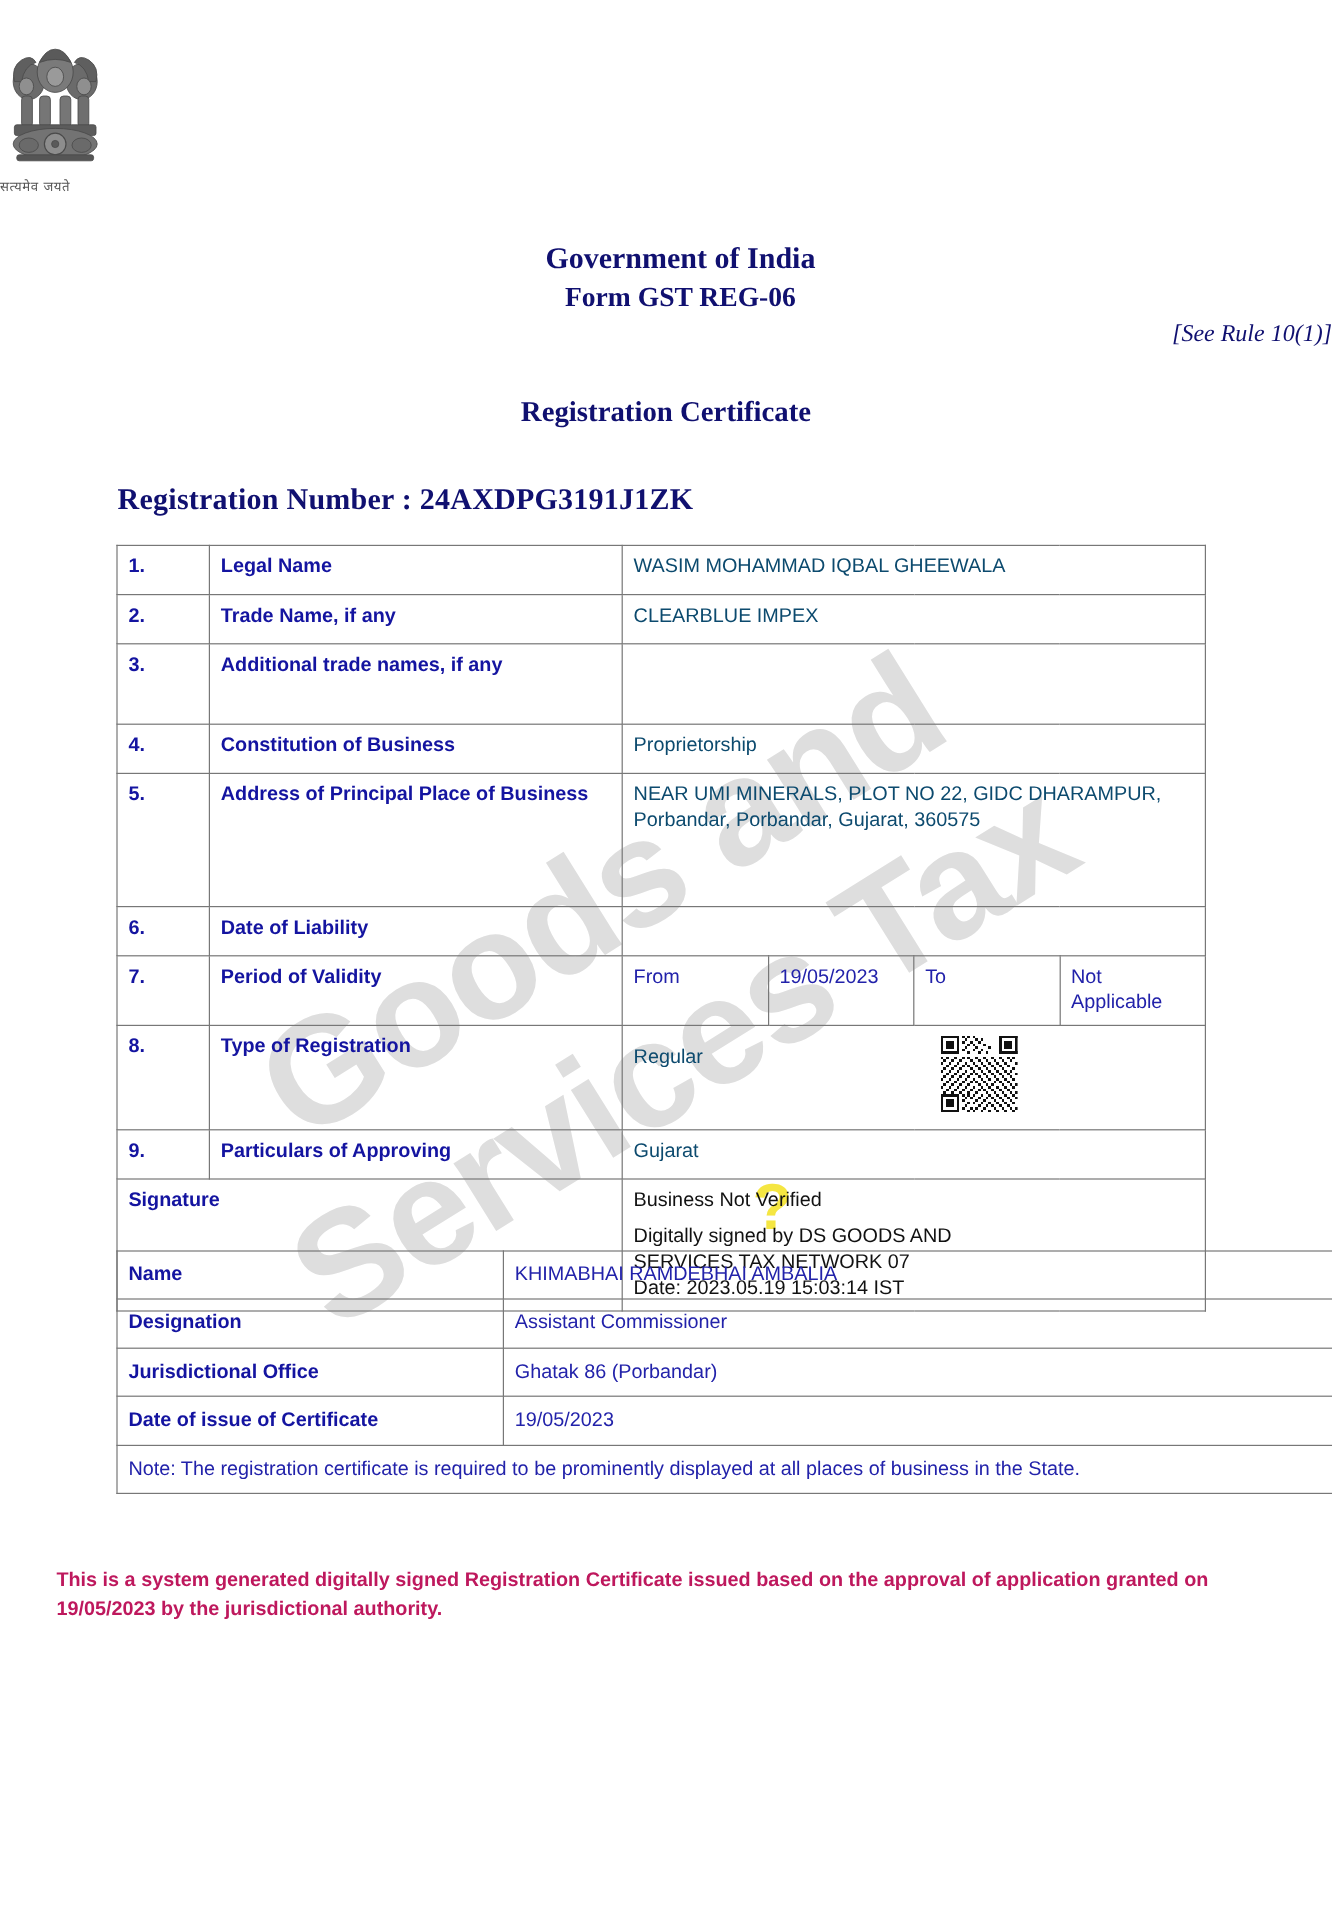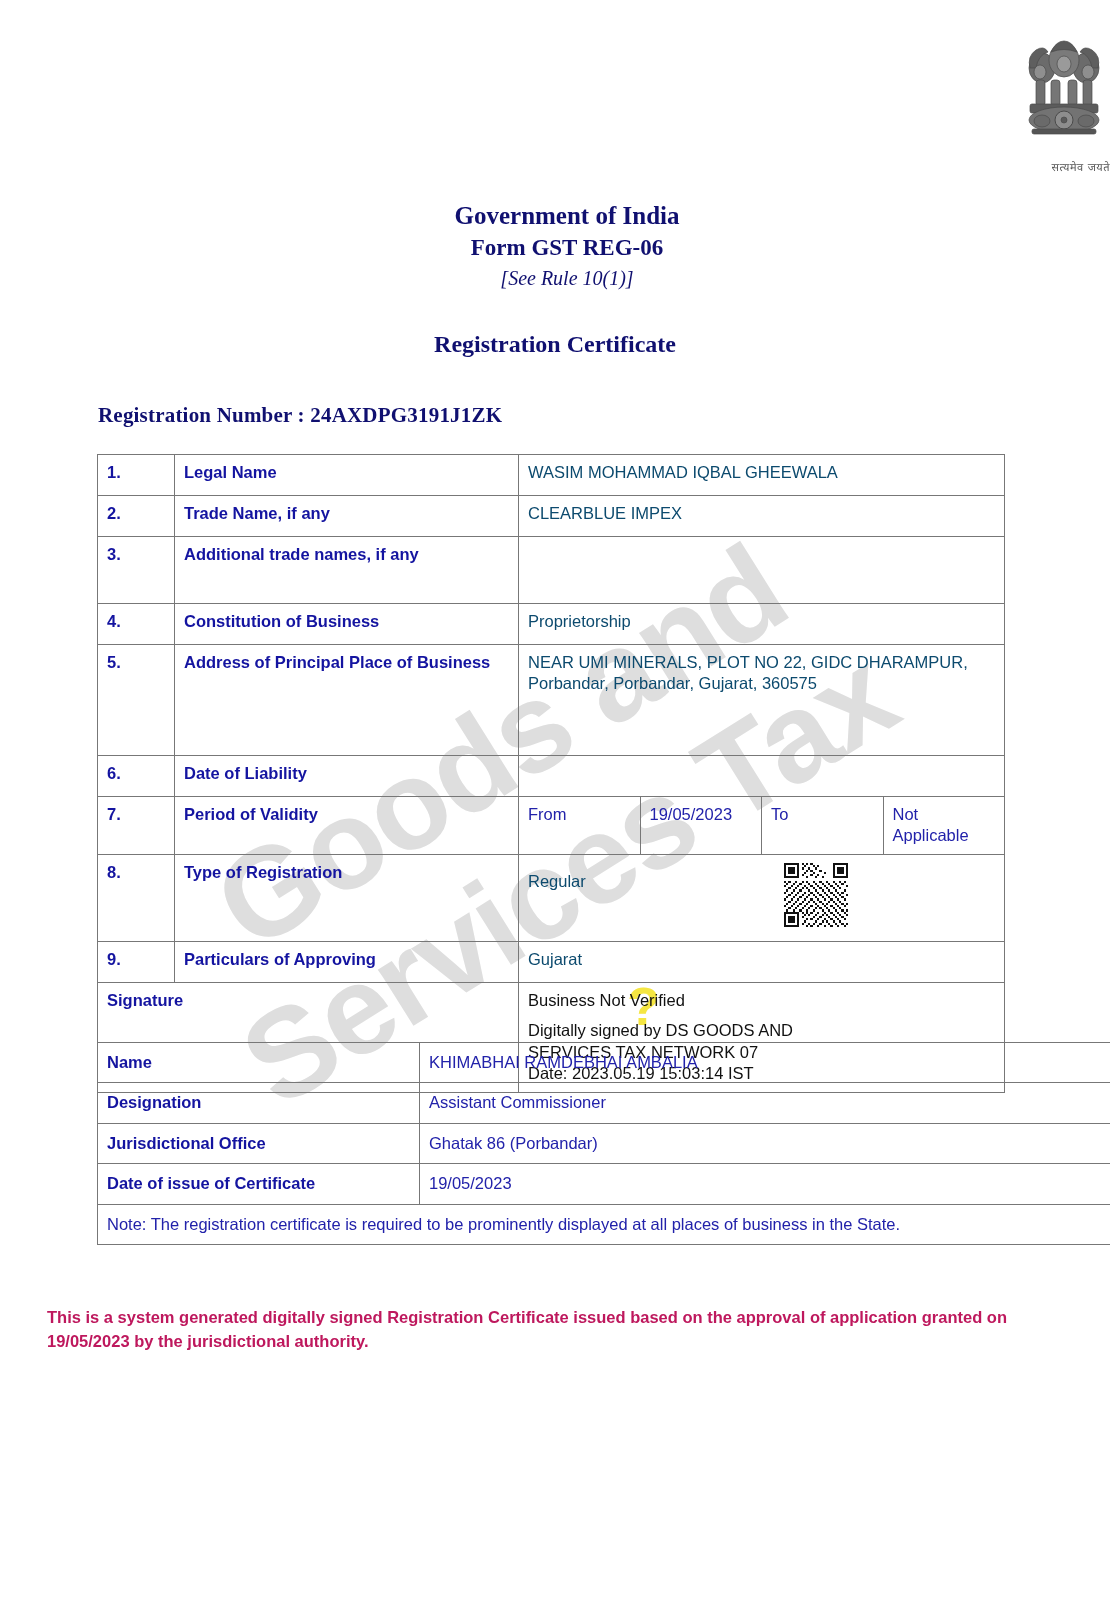--- a/index.html
+++ b/index.html
@@ -45,22 +45,21 @@
 
   .content { position: relative; z-index: 2; }
 
   
   .emblem-wrap {
     position: absolute;
     left: 0; right: 0;
     top: 34px;
     display: flex;
     flex-direction: column;
-    align-items: flex-end;
-    gap: 12px;
+    align-items: flex-start;
   }
   .emblem-svg { display: block; }
   .emblem-motto {
     font-family: "DejaVu Sans", sans-serif;
     font-size: 11px;
     color: #555555;
     margin-top: 1px;
     letter-spacing: 0.5px;
   }
 
@@ -85,38 +84,39 @@
     font-size: 23px;
     color: #101070;
     line-height: 1.35;
   }
   .h-rule {
     font-family: "Liberation Serif", serif;
     font-style: italic;
     font-size: 20px;
     color: #101070;
     line-height: 1.5;
+    text-align: right;
   }
   .h-regcert {
     position: absolute;
     top: 331px;
     left: 0; right: 0;
     text-align: center;
     font-family: "Liberation Serif", serif;
     font-weight: bold;
     font-size: 24px;
     color: #101070;
   }
   .h-regnum {
     position: absolute;
     top: 403px;
     left: 98px;
     font-family: "Liberation Serif", serif;
     font-weight: bold;
-    font-size: 21px;
+    font-size: 25px;
     color: #101070;
     letter-spacing: 0.2px;
   }
 
   
   .tbl {
     position: absolute;
     left: 97px;
     top: 454px;
     width: 908px;

